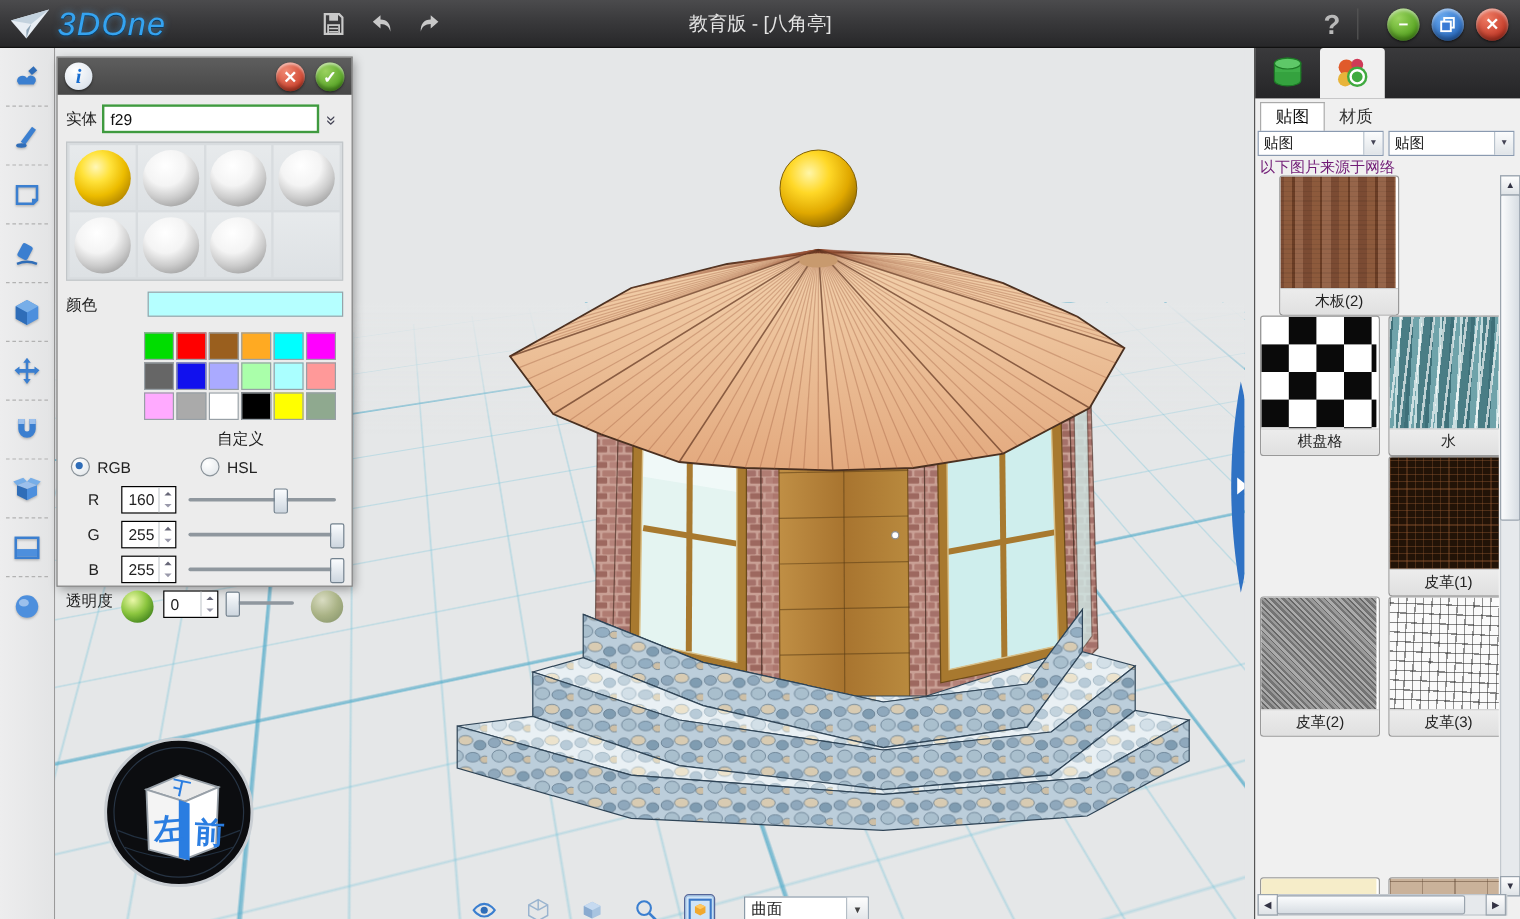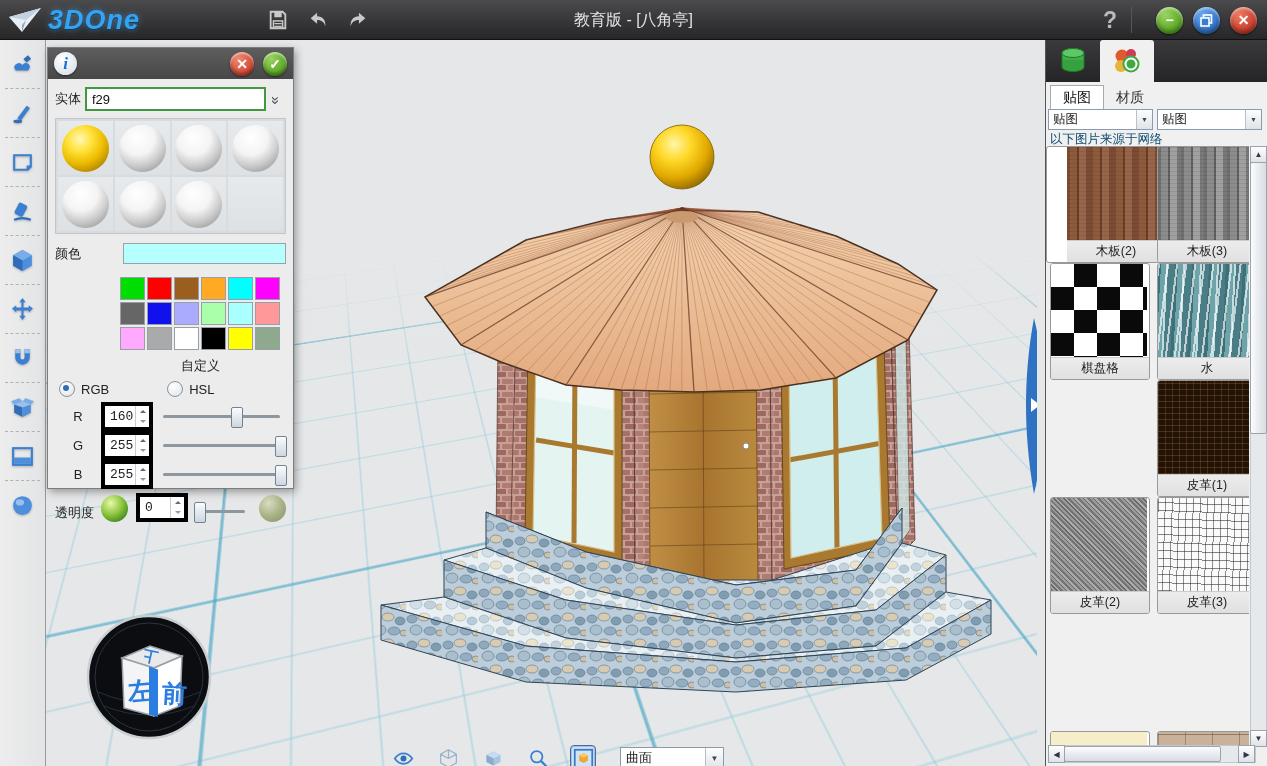--- a/index.html
+++ b/index.html
@@ -4,21 +4,21 @@
 <style>
   html,body{margin:0;padding:0;background:#222;font-family:"Liberation Sans",sans-serif;-webkit-font-smoothing:antialiased;}
   #app{position:relative;width:1267px;height:766px;overflow:hidden;background:#e5e7e8;user-select:none;}
   
   #titlebar{position:absolute;left:0;top:0;width:1267px;height:40px;
     background:linear-gradient(180deg,#4b4b4d 0%,#39393b 45%,#262628 100%);
     display:flex;align-items:center;color:#ddd;}
   #titlebar::after{content:'';position:absolute;left:0;bottom:0;width:100%;height:1px;background:#111;}
   #logo{display:flex;align-items:center;margin-left:8px;width:250px;}
   #logo-plane{width:34px;height:26px;margin-right:6px;}
-  #logo-text{font-size:27px;font-weight:bold;font-style:italic;letter-spacing:1px;
+  #logo-text{font-size:27px;font-weight:normal;font-style:italic;letter-spacing:1px;
     color:#35a3f0;text-shadow:0 1px 0 #0a3d66,0 0 6px rgba(80,180,255,.55);}
   .tb-btn{width:34px;height:30px;display:flex;align-items:center;justify-content:center;margin:0 3px;border-radius:4px;}
   .tb-btn svg{width:22px;height:22px;}
   #tb-title{position:absolute;left:50%;transform:translateX(-50%);font-size:16px;color:#e4e4e4;}
   #tb-right{position:absolute;right:10px;display:flex;align-items:center;}
   #help-btn{font-size:23px;font-weight:bold;color:#b9b9b9;padding:0 14px;}
   #tb-sep{width:1px;height:26px;background:#565656;margin-right:14px;}
   .win-btn{width:27px;height:27px;border-radius:50%;margin-left:10px;display:flex;align-items:center;justify-content:center;
     color:#fff;font-weight:bold;box-shadow:inset 0 2px 3px rgba(255,255,255,.55),inset 0 -3px 4px rgba(0,0,0,.35),0 1px 2px rgba(0,0,0,.6);}
   #win-min{background:radial-gradient(circle at 35% 30%,#9ad45e,#55a320 70%,#3c7d12);}
@@ -80,50 +80,50 @@
   #swatch-wrap{display:flex;justify-content:flex-end;}
   #swatch-grid{width:166px;display:grid;grid-template-columns:repeat(6,25px);grid-auto-rows:23px;gap:2px;}
   .swatch{border:1px solid #98a0a6;box-sizing:border-box;}
   #custom-label{text-align:center;margin:7px 0 6px 60px;}
   #mode-row{display:flex;margin:2px 0 8px 4px;}
   .radio{display:flex;align-items:center;margin-right:58px;}
   .radio .dot{width:14px;height:14px;border-radius:50%;border:1px solid #8a939a;background:radial-gradient(circle at 35% 30%,#fff,#dfe4e8);margin-right:6px;position:relative;}
   .radio.sel .dot::after{content:'';position:absolute;left:3px;top:3px;width:6px;height:6px;border-radius:50%;background:#2f6db8;}
   .ch-row{display:flex;align-items:center;height:23px;margin-bottom:6px;}
   .ch-label{width:46px;text-align:center;}
-  .spinbox{width:44px;height:21px;background:#fff;border:4px solid #000000;display:flex;align-items:stretch;margin-right:10px;font-family:Liberation Mono, monospace;}
+  .spinbox{width:44px;height:21px;background:#fff;border:1px solid #000000;display:flex;align-items:stretch;margin-right:10px;}
   .spin-val{flex:1;display:flex;align-items:center;padding-left:5px;font-size:13px;}
   .spin-arrows{width:13px;border-left:1px solid #c8cdd1;display:flex;flex-direction:column;}
   .spin-arrows i{flex:1;display:flex;align-items:center;justify-content:center;}
   .spin-arrows i::after{content:'';border:3px solid transparent;}
   .spin-arrows i.up::after{border-bottom-color:#667;margin-top:-3px;}
   .spin-arrows i.dn::after{border-top-color:#99a;margin-bottom:-3px;}
   .slider{position:relative;flex:1;height:21px;margin-right:6px;}
   .sl-track{position:absolute;left:0;right:0;top:9px;height:3px;background:#8f979e;border-radius:2px;}
   .sl-thumb{position:absolute;top:1px;width:10px;height:19px;border:1px solid #73828f;border-radius:2px;background:linear-gradient(#fafcfe,#cdd6df);margin-left:-5px;}
-  #opacity-row{display:flex;align-items:flex-end;height:30px;margin-top:4px;}
+  #opacity-row{display:flex;align-items:flex-start;height:30px;margin-top:4px;}
   #opacity-label{width:46px;}
   .opa-sphere{width:27px;height:27px;border-radius:50%;margin-right:8px;}
   #opa-green{background:radial-gradient(circle at 36% 30%,#eaf8a8,#8cc63f 45%,#41831c 82%,#2e5f10);}
   #opa-faded{background:radial-gradient(circle at 36% 30%,#d9dcc2,#aab386 50%,#8d9a70 85%);margin:0 0 0 8px;}
   
   #rpanel{position:absolute;left:1045px;top:40px;width:222px;height:726px;background:#f0f0f0;border-left:1px solid #555;}
   #rtabs{position:absolute;left:0;top:0;width:222px;height:42px;background:linear-gradient(180deg,#3a3a3c,#252527);display:flex;}
   .rtab{width:54px;height:42px;display:flex;align-items:center;justify-content:center;}
   .rtab.active{background:#f0f0f0;border-radius:3px 3px 0 0;}
   .rtab svg{width:30px;height:30px;}
   #text-tabs{position:absolute;left:4px;top:45px;display:flex;font-size:14px;}
   .ttab{padding:3px 12px;}
   .ttab.active{background:#fff;border:1px solid #aaa;border-bottom:none;color:#111;}
   .ttab.idle{color:#333;padding-top:4px;}
   #dd-row{position:absolute;left:2px;top:69px;display:flex;gap:4px;}
   .rdd{width:103px;height:19px;background:#fff;border:1px solSid #8aa;border:1px solid #8a9ab0;display:flex;align-items:center;}
   .rdd .val{flex:1;font-size:12.5px;padding-left:4px;color:#222;}
   .rdd .arrow{width:15px;height:100%;border-left:1px solid #b8c2cc;display:flex;align-items:center;justify-content:center;font-size:7px;color:#445;background:linear-gradient(#fbfcfd,#e0e4e8);}
-  #net-notice{position:absolute;left:4px;top:91px;font-size:12.5px;color:#0c4a6e;}
+  #net-notice{position:absolute;left:4px;top:91px;font-size:12.5px;color:#701a75;}
   #tex-grid{position:absolute;left:0px;top:106px;width:203px;height:599px;overflow:hidden;}
   .tex-card{position:absolute;width:98px;border:1px solid #999;border-radius:3px;background:#fff;overflow:hidden;}
   .tex-img{width:96px;height:93px;}
   .tex-label{height:21px;border-top:1px solid #ccc;background:linear-gradient(#ececec,#e0e0e0);font-size:12.5px;display:flex;align-items:center;justify-content:center;color:#222;}
   
   .tx-wood-brown{background:repeating-linear-gradient(0deg,rgba(0,0,0,.07) 0 1px,transparent 1px 4px),repeating-linear-gradient(90deg,#7b4b33 0 3px,#8d5a3c 3px 10px,#6a3d25 10px 12px,#96654a 12px 19px,#7b4b33 19px 23px);}
   .tx-wood-gray{background:repeating-linear-gradient(0deg,rgba(0,0,0,.08) 0 1px,transparent 1px 4px),repeating-linear-gradient(90deg,#6f6f6f 0 3px,#8c8c8c 3px 10px,#5f5f5f 10px 12px,#a0a0a0 12px 19px,#787878 19px 23px);}
   .tx-checker{background:repeating-conic-gradient(#0a0a0a 0% 25%,#fff 0% 50%);background-size:46px 46px;}
   .tx-water{background:repeating-linear-gradient(97deg,rgba(255,255,255,.65) 0 2px,transparent 2px 9px),repeating-linear-gradient(93deg,#3e7079 0 3px,#6fa3aa 3px 8px,#c4dcde 8px 10px,#4a7d85 10px 17px);}
   .tx-tile{background:repeating-linear-gradient(118deg,rgba(170,135,80,.3) 0 1px,transparent 1px 15px),repeating-linear-gradient(28deg,rgba(170,135,80,.22) 0 1px,transparent 1px 19px),radial-gradient(circle at 35% 30%,#f4ead2,#e6d6ae);}
@@ -685,27 +685,23 @@
         <span class="val">贴图</span>
         <span class="arrow">▼</span>
       </div>
       <div class="rdd">
         <span class="val">贴图</span>
         <span class="arrow">▼</span>
       </div>
     </div>
     <div id="net-notice">以下图片来源于网络</div>
     <div id="tex-grid">
-        <div class="tex-card" style="left: 0; top: 0px; padding-left: 20px;">
+        <div class="tex-card" style="left: 20px; top: 0px;">
           <div class="tex-img tx-wood-brown"></div>
           <div class="tex-label">木板(2)</div>
-        </div>
-        <div class="tex-card" style="left: 111px; top: 0px;">
-          <div class="tex-img tx-wood-gray"></div>
-          <div class="tex-label">木板(3)</div>
         </div>
         <div class="tex-card" style="left: 4px; top: 117px;">
           <div class="tex-img tx-checker"></div>
           <div class="tex-label">棋盘格</div>
         </div>
         <div class="tex-card" style="left: 111px; top: 117px;">
           <div class="tex-img tx-water"></div>
           <div class="tex-label">水</div>
         </div>
         <div class="tex-card" style="left: 111px; top: 234px;">

